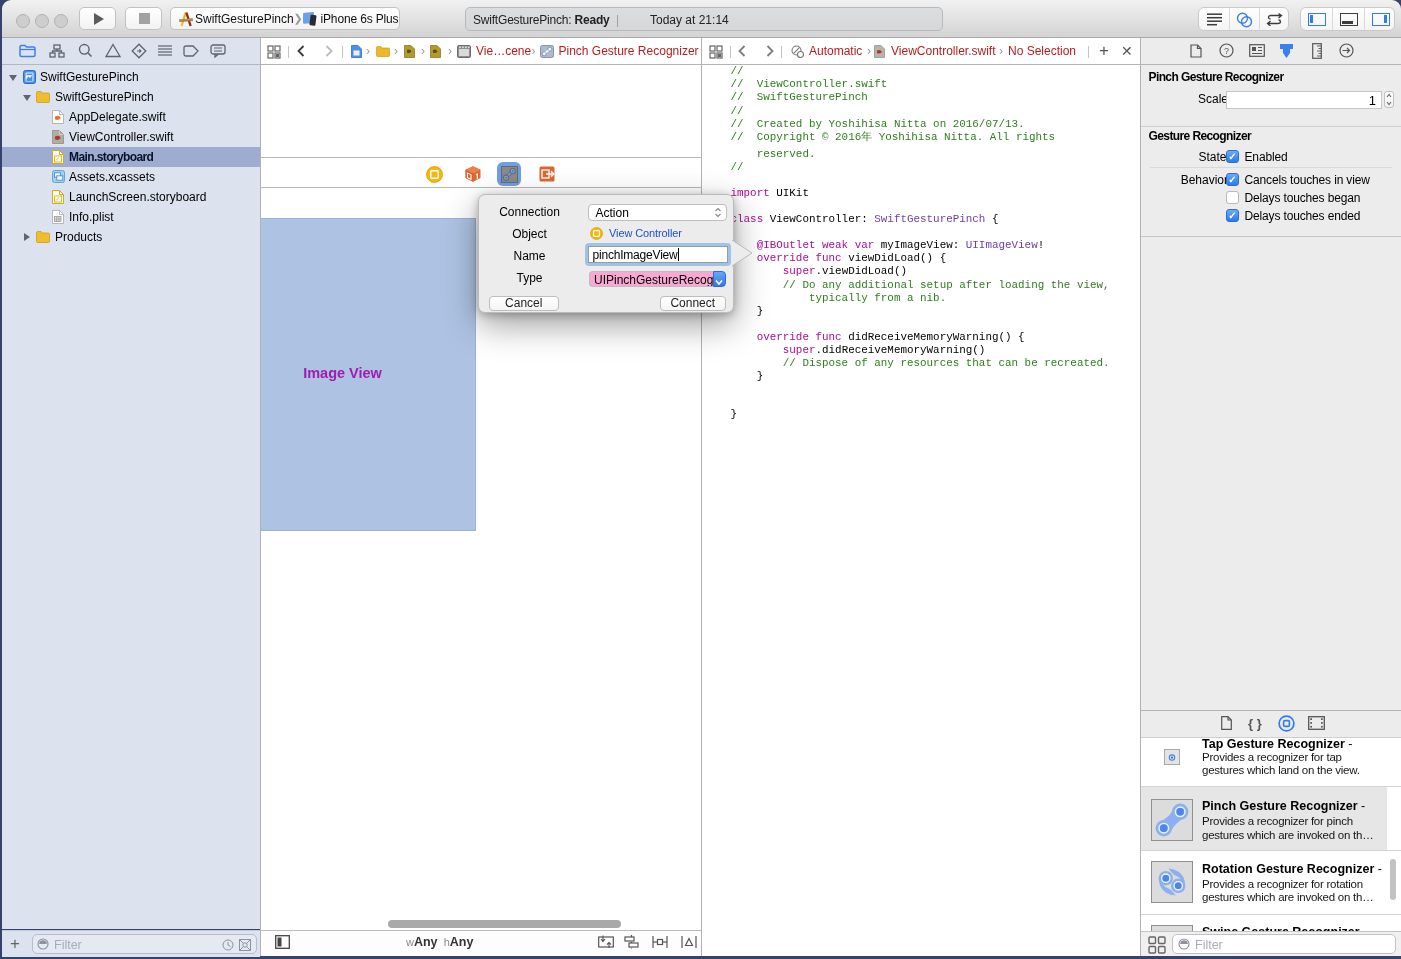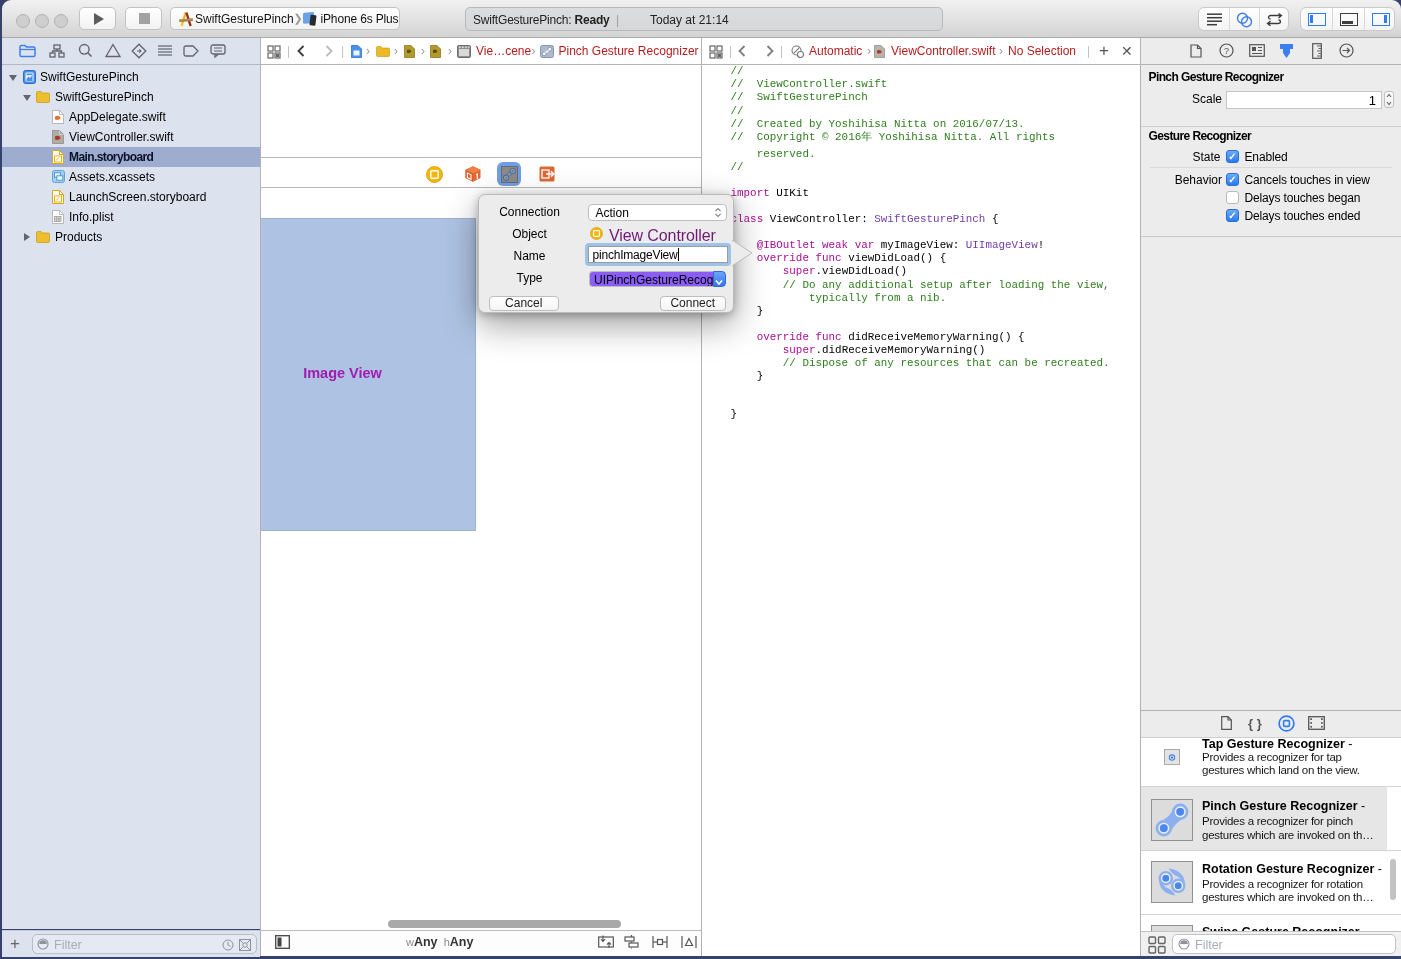--- a/index.html
+++ b/index.html
@@ -26,21 +26,21 @@
 .vdiv{top:38px;width:1px;height:918px;background:#b2b2b2;}
 
 .trow{position:absolute;left:0;width:258px;height:20px;font-size:12px;line-height:20px;color:#000;white-space:nowrap;}
 .tri{position:absolute;width:0;height:0;border-left:6px solid #606570;border-top:4px solid transparent;border-bottom:4px solid transparent;top:6px;}
 .trid{position:absolute;width:0;height:0;border-top:6px solid #606570;border-left:4px solid transparent;border-right:4px solid transparent;top:8px;}
 .ticon{position:absolute;top:3px;}
 
 .cl{position:absolute;left:28.5px;font-family:"Liberation Mono",monospace;font-size:10.9px;line-height:13.2px;white-space:pre;color:#000;}
 .cg{color:#2f7e1e;} .ck{color:#aa0d91;} .ct{color:#703daa;}
 
-.ilbl{position:absolute;font-size:12px;color:#000;text-align:right;}
+.ilbl{position:absolute;font-size:12px;color:#000;text-align:right;margin-left:6px;}
 .ihdr{position:absolute;font-size:12px;font-weight:bold;letter-spacing:-0.6px;color:#000;}
 .cb{position:absolute;width:13px;height:13px;border-radius:3px;box-sizing:border-box;}
 .cbon{background:linear-gradient(#6caaf8,#2a7af0);border:1px solid #2a6fd8;color:#fff;font-size:10px;font-weight:bold;text-align:center;line-height:12px;}
 .cboff{background:#fff;border:1px solid #b9b9b9;}
 .itxt{position:absolute;font-size:12px;letter-spacing:-0.15px;color:#000;}
 .libtitle{position:absolute;font-size:12.5px;font-weight:bold;color:#000;white-space:nowrap;}
 .libdesc{position:absolute;font-size:11.5px;letter-spacing:-0.25px;color:#161616;white-space:nowrap;}
 .libicon{position:absolute;left:10px;width:42px;height:42px;background:#dcdcdc;border:1px solid #909090;box-sizing:border-box;}
 
 #popover{left:478px;top:194px;width:256px;height:119px;background:#ececec;border:1px solid #bbb;border-radius:7px;box-shadow:0 12px 34px rgba(0,0,0,0.38),0 2px 8px rgba(0,0,0,0.25);box-sizing:border-box;}
@@ -615,30 +615,30 @@
       <svg class="abs" style="right:4px;top:2px;" width="8" height="11" viewBox="0 0 8 11">
           <path d="M1.5 4 L4 1.5 L6.5 4" fill="none" stroke="#888" stroke-width="1.2"></path>
           <path d="M1.5 7 L4 9.5 L6.5 7" fill="none" stroke="#888" stroke-width="1.2"></path>
         </svg>
     </div>
     <div class="plbl" style="left:0;width:101px;top:31.5px;">Object</div>
     <svg class="abs" style="left:110.5px;top:32px;" width="13" height="13" viewBox="0 0 13 13">
       <circle cx="6.5" cy="6.5" r="6" fill="#f7b60d" stroke="#d89b00" stroke-width="0.7"></circle>
       <rect x="3.6" y="3.6" width="5.8" height="5.8" rx="0.8" fill="none" stroke="#fff" stroke-width="1.1"></rect>
     </svg>
-    <div class="abs" style="left:130px;top:32px;font-size:16px;color:#701a75;letter-spacing:-0.1px;">View Controller</div>
+    <div class="abs" style="left:130px;top:32px;font-size:11px;color:#1d4ed8;letter-spacing:-0.1px;">View Controller</div>
     <div class="plbl" style="left:0;width:101px;top:53.5px;">Name</div>
     <div class="abs" style="left:105.5px;top:47.5px;width:146px;height:23px;border:3px solid #9ec2e8;border-radius:4px;box-sizing:border-box;">
       <div class="abs" style="left:0;top:0;width:140px;height:17px;background:#fff;border:1px solid #9b9b9b;box-sizing:border-box;">
         <span class="abs" style="left:4px;top:1px;font-size:12px;color:#000;letter-spacing:-0.2px;">pinchImageView</span>
         <div class="abs" style="left:89px;top:1.5px;width:1px;height:13px;background:#000;"></div>
       </div>
     </div>
     <div class="plbl" style="left:0;width:101px;top:75.5px;">Type</div>
-    <div class="abs" style="left:110px;top:75.5px;width:123.5px;height:16px;background:#8b5cf6;border:1px solid #bdbdbd;border-right:none;border-radius:4px 0 0 4px;box-sizing:border-box;overflow:hidden;">
+    <div class="abs" style="left:110px;top:75.5px;width:123.5px;height:16px;background:#f9a8d4;border:1px solid #bdbdbd;border-right:none;border-radius:4px 0 0 4px;box-sizing:border-box;overflow:hidden;">
       <span class="abs" style="left:4px;top:1px;font-size:12px;color:#000;white-space:nowrap;">UIPinchGestureRecog</span>
     </div>
     <div class="abs" style="left:233.5px;top:75.5px;width:13px;height:16px;background:linear-gradient(#6ba5f8,#3577f0);border:1px solid #2e6ad8;border-radius:0 4px 4px 0;box-sizing:border-box;">
       <svg style="margin:4px 0 0 1.5px;" width="8" height="7" viewBox="0 0 8 7">
           <path d="M1 1.5 L4 5 L7 1.5" fill="none" stroke="#fff" stroke-width="1.5"></path>
         </svg>
     </div>
     <div class="pbtn" style="left:10px;top:100.5px;width:69.5px;">Cancel</div>
     <div class="pbtn" style="left:181px;top:100.5px;width:65.5px;">Connect</div>
   </div>

